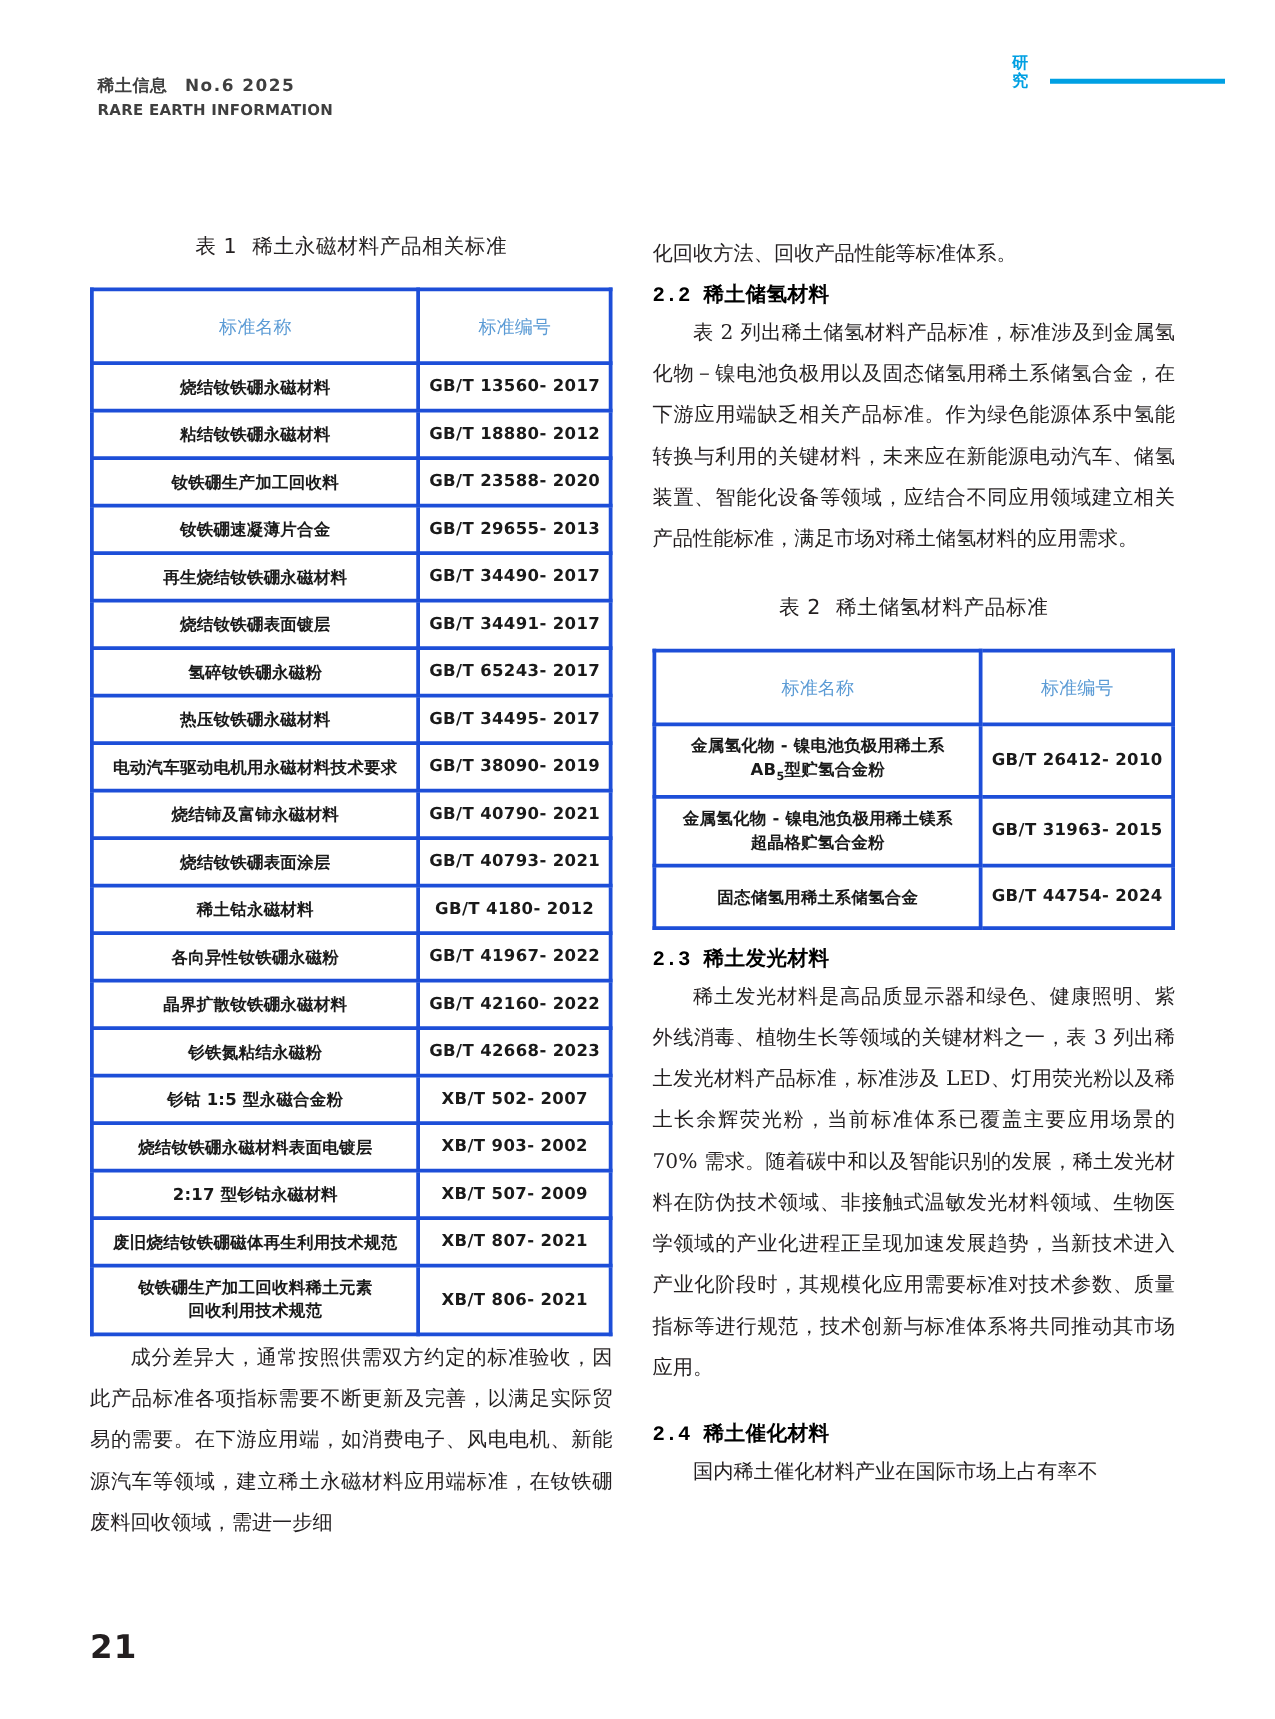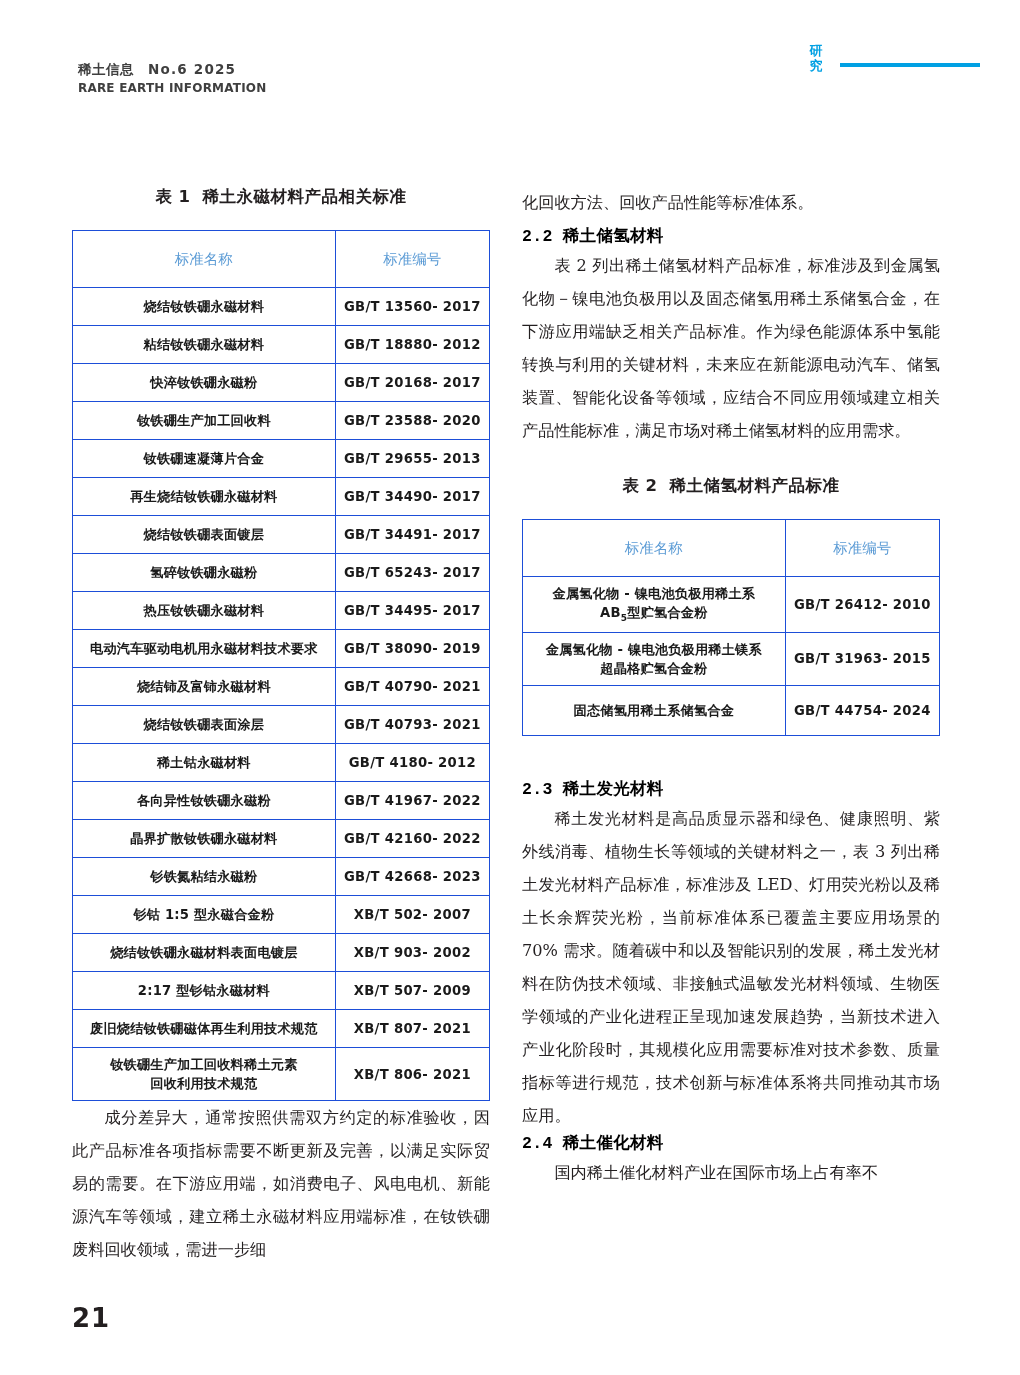--- a/index.html
+++ b/index.html
@@ -25,31 +25,31 @@
     text-align:center;width:20px;letter-spacing:0;
   }
   .hdr-right .rule{width:140px;height:4px;background:#00a0e3;margin-left:14px;margin-top:12px;}
 
   
   .col{position:absolute;top:186px;width:418px;}
   .col-left{left:72px;}
   .col-right{left:522px;}
 
   .tbl-caption{
-    text-align:center;font-size:16.5px;font-weight:bold;color:#231f20;
+    text-align:center;font-size:16.5px;font-weight:normal;color:#231f20;
     letter-spacing:.5px;margin-bottom:22px;
   }
   .tbl-caption .num{margin-right:12px;}
 
   table.std{
     border-collapse:collapse;width:100%;
     table-layout:fixed;
   }
   table.std td,table.std th{
-    border:1px solid #1d4ed8;
+    border:3px solid #1d4ed8;
     text-align:center;vertical-align:middle;
     padding:6px 4px;
   }
   table.std thead th{
     color:#5b9bd5;font-weight:normal;font-size:14.5px;
     height:44px;
     font-family:"DejaVu Sans","Liberation Sans",sans-serif;
   }
   table.std tbody td.name{
     font-size:13.2px;font-weight:bold;color:#1a1a1a;letter-spacing:.2px;
@@ -70,22 +70,22 @@
     margin:0;color:#231f20;
     text-align:justify;text-justify:inter-ideograph;
     letter-spacing:0px;
   }
   p.indent{text-indent:2em;}
   .sec-head{
     color:#000000;font-size:16.5px;font-weight:bold;
     margin:6px 0 2px 0;letter-spacing:.3px;
     font-family:Liberation Mono, monospace;
   }
-  .gap-top{margin-top:42px;}
-  .gap-sm{margin-top:0;}
+  .gap-top{margin-top:12px;}
+  .gap-sm{margin-top:26px;}
 
   .pageno{
     position:absolute;left:72px;bottom:42px;
     font-size:26px;font-weight:bold;color:#231f20;
     letter-spacing:1px;
     margin-top:19px;
   }
 </style>
 </head>
 <body>
@@ -127,24 +127,20 @@
       <tbody id="t1body">
           <tr>
             <td class="name">烧结钕铁硼永磁材料</td>
             <td class="code">GB/T 13560- 2017</td>
           </tr>
           <tr>
             <td class="name">粘结钕铁硼永磁材料</td>
             <td class="code">GB/T 18880- 2012</td>
           </tr>
           <tr>
-            <td class="name">快淬钕铁硼永磁粉</td>
-            <td class="code">GB/T 20168- 2017</td>
-          </tr>
-          <tr>
             <td class="name">钕铁硼生产加工回收料</td>
             <td class="code">GB/T 23588- 2020</td>
           </tr>
           <tr>
             <td class="name">钕铁硼速凝薄片合金</td>
             <td class="code">GB/T 29655- 2013</td>
           </tr>
           <tr>
             <td class="name">再生烧结钕铁硼永磁材料</td>
             <td class="code">GB/T 34490- 2017</td>

